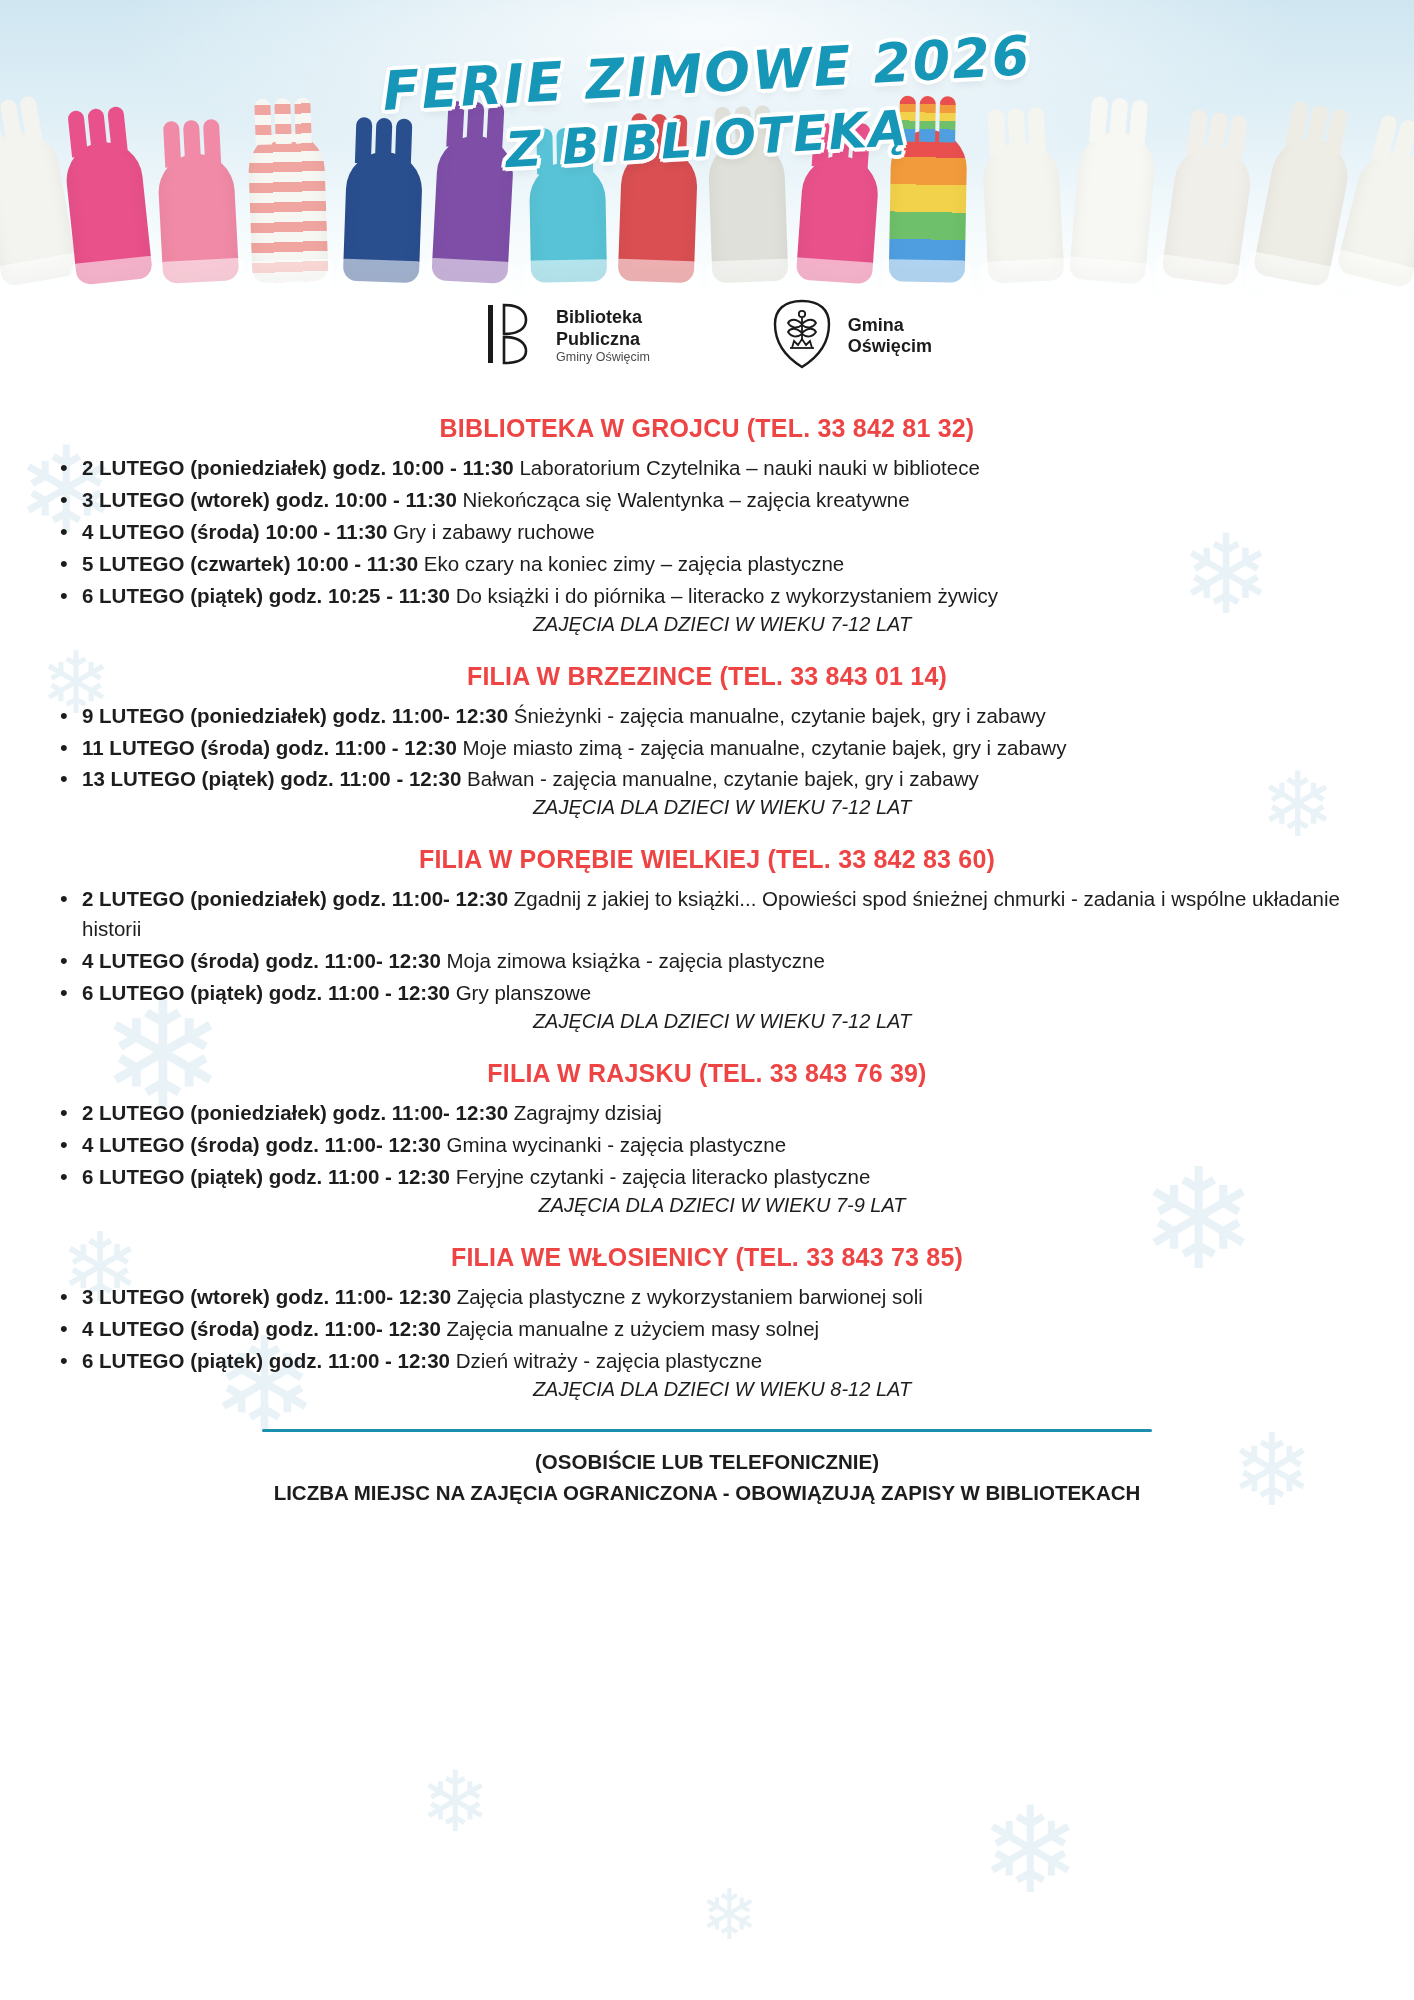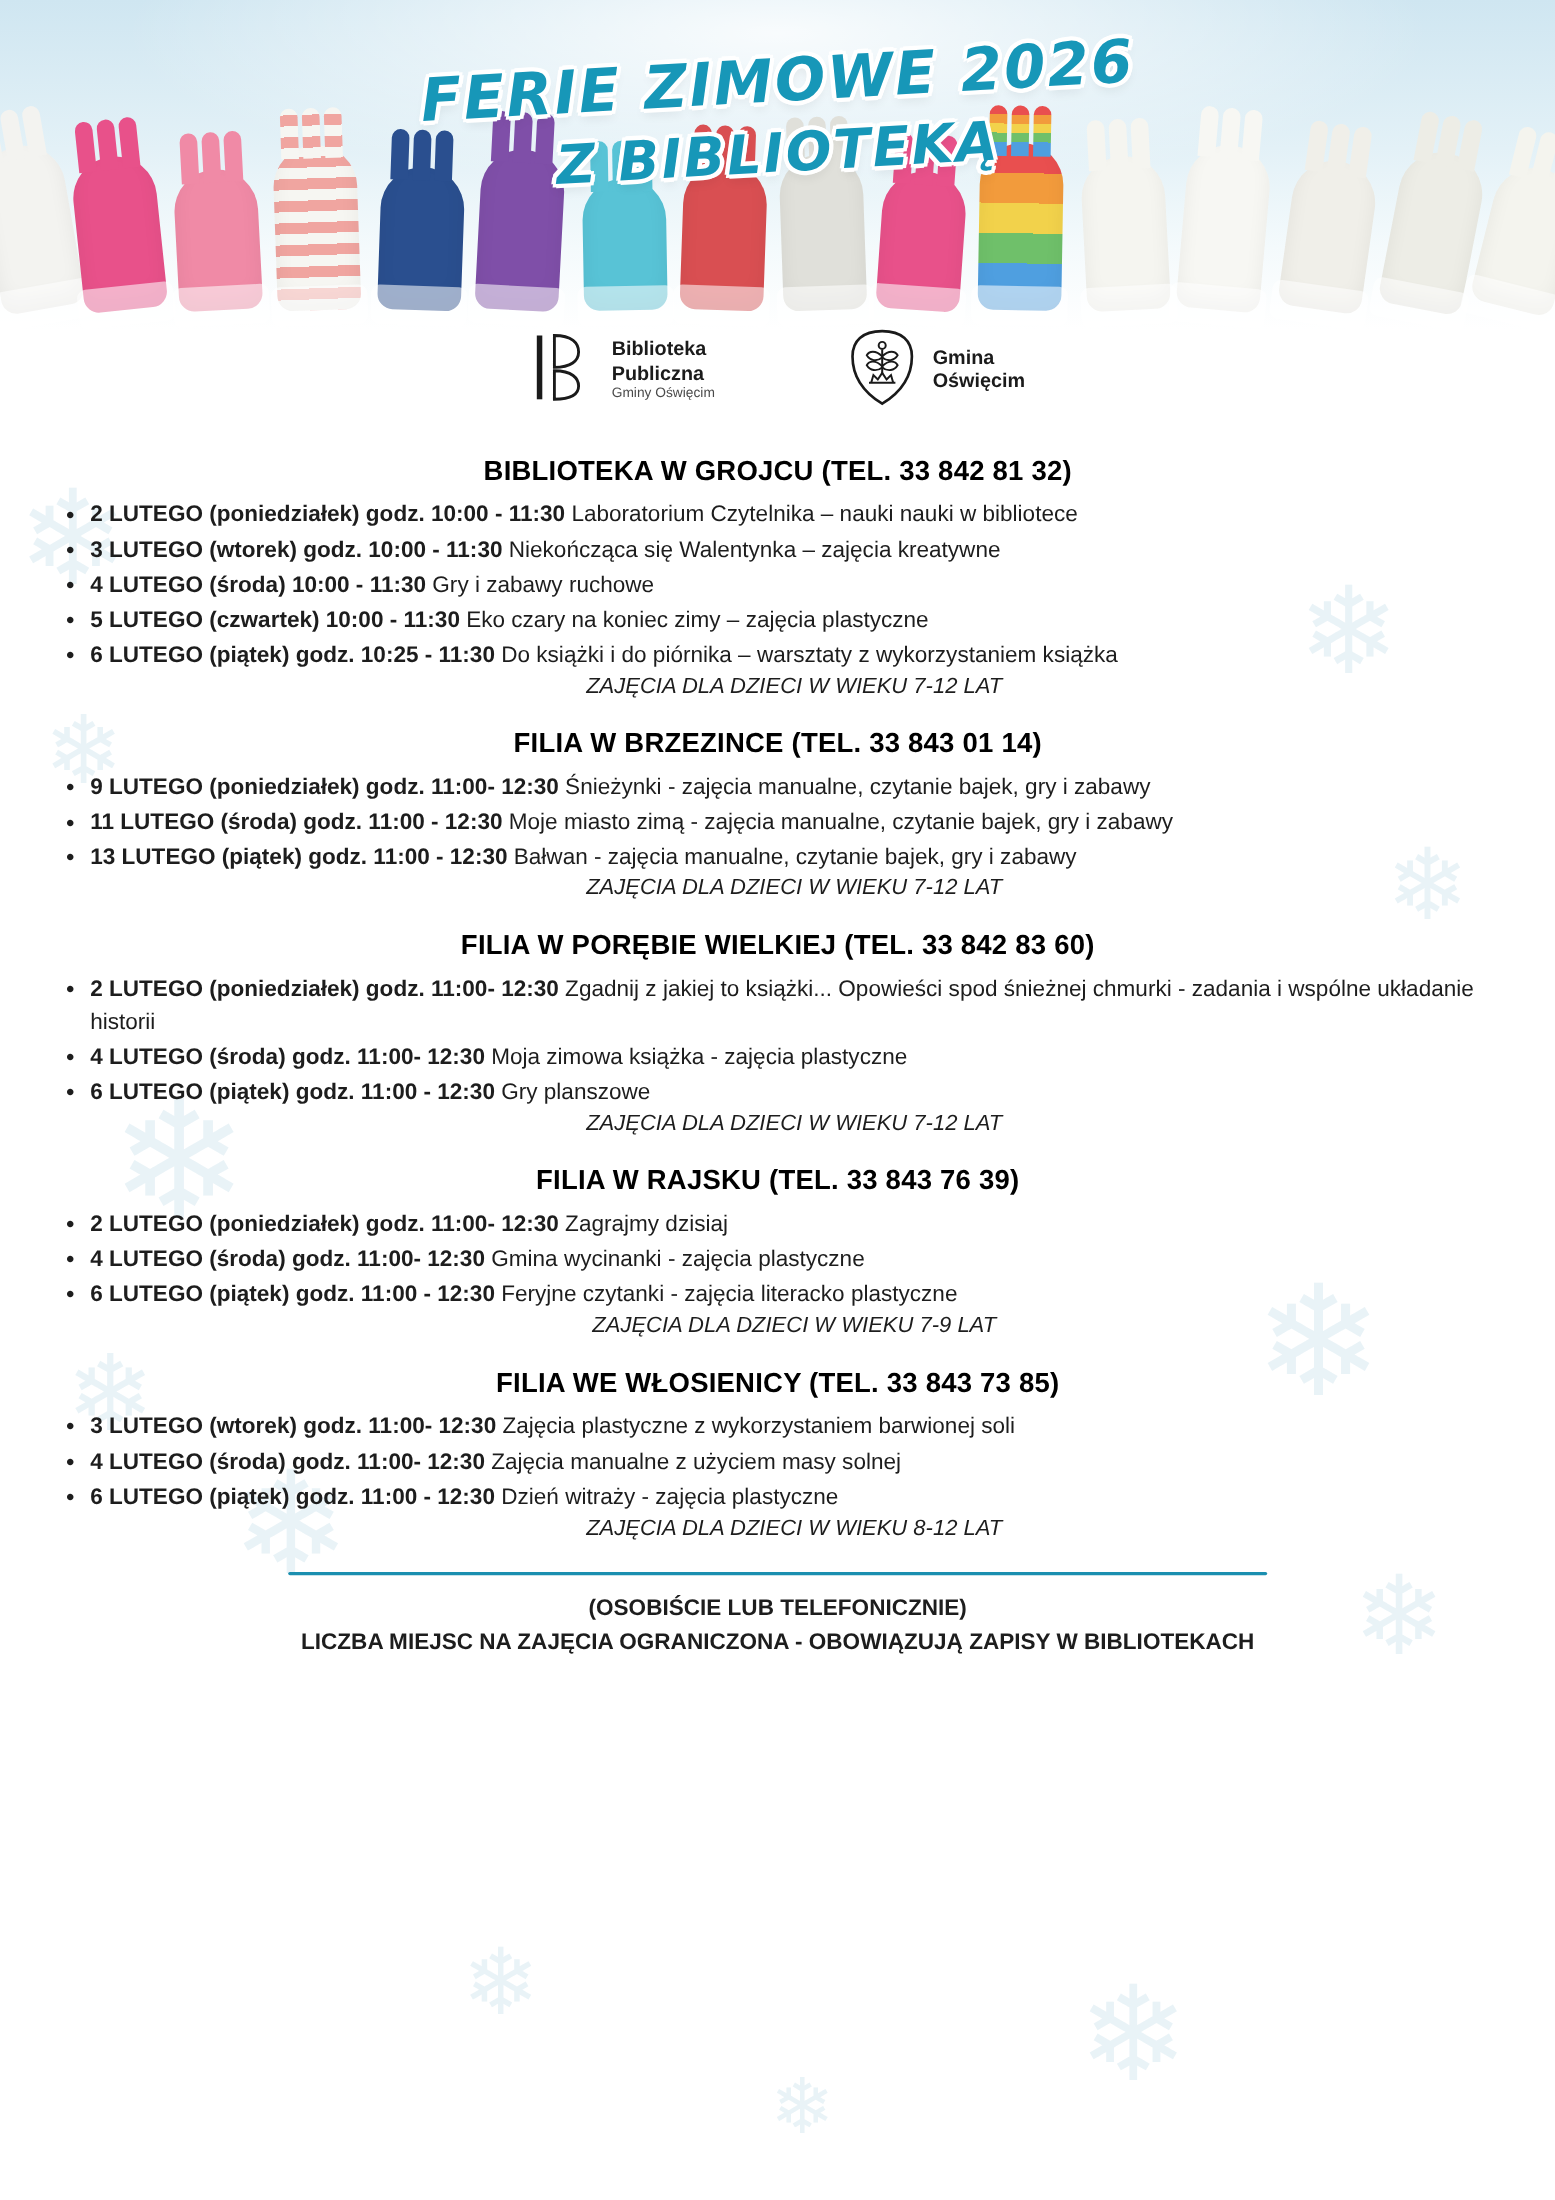--- a/index.html
+++ b/index.html
@@ -137,21 +137,21 @@
   .content {
     position: relative;
     z-index: 2;
     padding: 30px 40px 0 40px;
   }
   .section { margin-bottom: 26px; }
   .section:last-of-type { margin-bottom: 14px; }
 
   .sec-title {
     text-align: center;
-    color: #000000;
+    color: #ef4444;
     font-weight: 700;
     font-size: 25px;
     letter-spacing: .2px;
     margin: 0 0 10px 0;
   }
 
   ul.items {
     list-style: none;
     margin: 0;
     padding: 0 20px 0 42px;
@@ -359,21 +359,21 @@
 
 <div class="content">
 
   <div class="section">
     <h2 class="sec-title">BIBLIOTEKA W GROJCU (TEL. 33 842 81 32)</h2>
     <ul class="items">
       <li><b>2 LUTEGO (poniedziałek) godz. 10:00 - 11:30</b><span> Laboratorium Czytelnika – nauki nauki w bibliotece</span></li>
       <li><b>3 LUTEGO (wtorek) godz. 10:00 - 11:30</b><span> Niekończąca się Walentynka – zajęcia kreatywne</span></li>
       <li><b>4 LUTEGO (środa) 10:00 - 11:30</b><span> Gry i zabawy ruchowe</span></li>
       <li><b>5 LUTEGO (czwartek) 10:00 - 11:30</b><span> Eko czary na koniec zimy – zajęcia plastyczne</span></li>
-      <li><b>6 LUTEGO (piątek) godz. 10:25 - 11:30</b><span> Do książki i do piórnika – warsztaty z wykorzystaniem książka</span></li>
+      <li><b>6 LUTEGO (piątek) godz. 10:25 - 11:30</b><span> Do książki i do piórnika – literacko z wykorzystaniem żywicy</span></li>
     </ul>
     <div class="age-note">ZAJĘCIA DLA DZIECI W WIEKU 7-12 LAT</div>
   </div>
 
   <div class="section">
     <h2 class="sec-title">FILIA W BRZEZINCE (TEL. 33 843 01 14)</h2>
     <ul class="items">
       <li><b>9 LUTEGO (poniedziałek) godz. 11:00- 12:30</b><span>  Śnieżynki - zajęcia manualne, czytanie bajek, gry i zabawy</span></li>
       <li><b>11 LUTEGO (środa) godz. 11:00 - 12:30</b><span> Moje miasto zimą - zajęcia manualne, czytanie bajek, gry i zabawy</span></li>
       <li><b>13 LUTEGO (piątek) godz. 11:00 - 12:30</b><span> Bałwan - zajęcia manualne, czytanie bajek, gry i zabawy</span></li>

